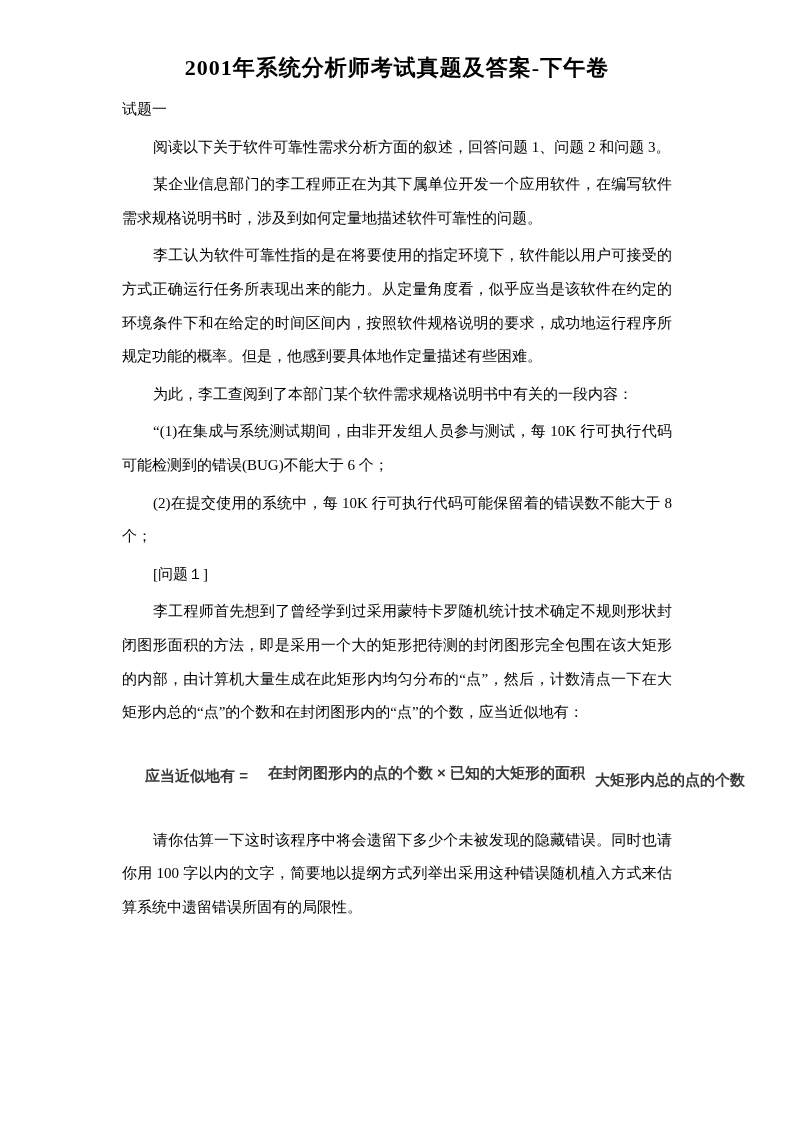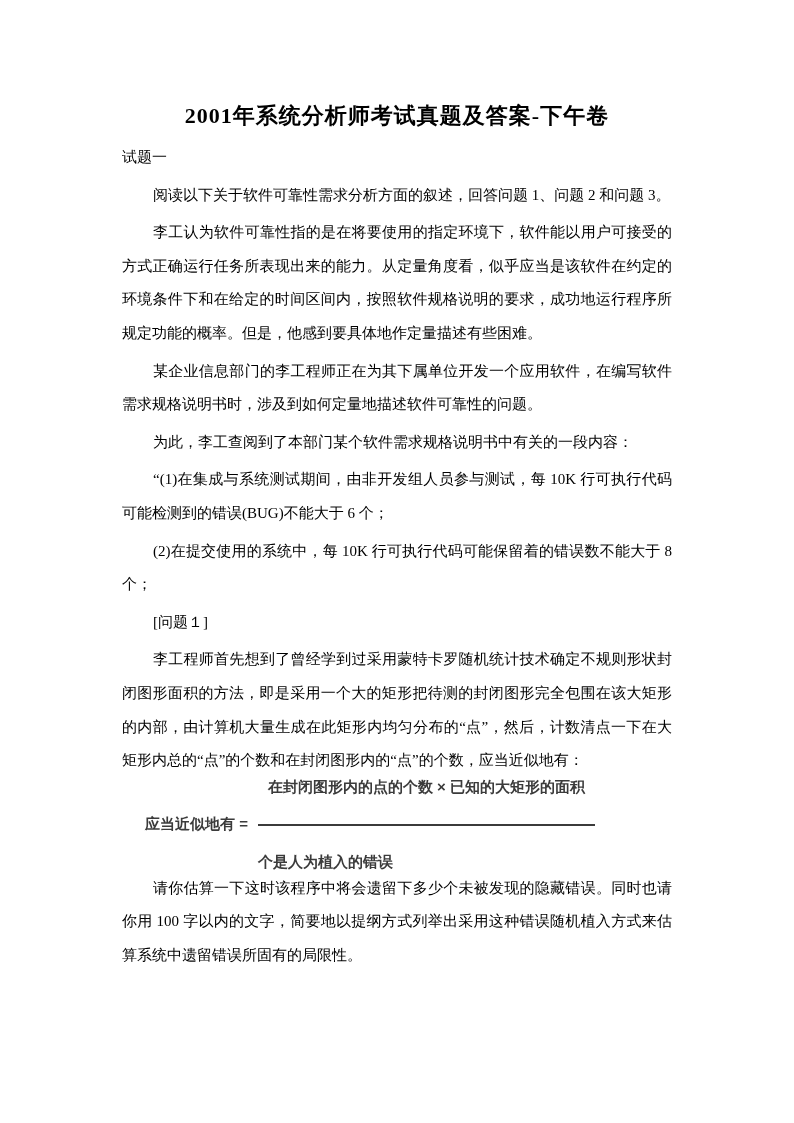--- a/index.html
+++ b/index.html
@@ -6,21 +6,21 @@
     margin: 0;
     padding: 0;
     background: #ffffff;
   }
   .page {
     position: relative;
     width: 794px;
     height: 1123px;
     background: #ffffff;
     box-sizing: border-box;
-    padding: 96px 118px 0 118px;
+    padding: 48px 118px 0 118px;
     font-family: "Liberation Serif", "DejaVu Serif", serif;
     color: #000000;
     overflow: hidden;
   }
   .doc-title {
     margin: 0 0 5px 0;
     text-align: center;
     font-size: 22px;
     font-weight: 700;
     line-height: 40px;
@@ -42,55 +42,54 @@
     padding-left: 27px;
     color: #3b3b3b;
     font-family: "Liberation Sans", "DejaVu Sans", sans-serif;
     font-weight: 700;
     font-size: 15px;
     white-space: nowrap;
   }
   .formula-lhs { flex: 0 0 auto; }
   .frac {
     display: inline-flex;
-    flex-direction: column;
-    align-items: flex-start;
+    flex-direction: row;
+    align-items: center;
     margin-left: 10px;
-    gap: 20px;
   }
   .frac-num { padding: 0 10px 7px 10px; }
   .frac-line {
     align-self: stretch;
     height: 2px;
     background: #3b3b3b;
   }
   .frac-den { padding-top: 7px; }
 </style>
 </head>
 <body>
 
 <div class="page">
   <h1 class="doc-title">2001年系统分析师考试真题及答案-下午卷</h1>
 
   <div class="doc-body">
     <p class="noindent">试题一</p>
     <p class="indent">阅读以下关于软件可靠性需求分析方面的叙述，回答问题 1、问题 2 和问题 3。</p>
+    <p class="indent">某企业信息部门的李工程师正在为其下属单位开发一个应用软件，在编写软件需求规格说明书时，涉及到如何定量地描述软件可靠性的问题。</p>
     <p class="indent">李工认为软件可靠性指的是在将要使用的指定环境下，软件能以用户可接受的方式正确运行任务所表现出来的能力。从定量角度看，似乎应当是该软件在约定的环境条件下和在给定的时间区间内，按照软件规格说明的要求，成功地运行程序所规定功能的概率。但是，他感到要具体地作定量描述有些困难。</p>
-    <p class="indent">某企业信息部门的李工程师正在为其下属单位开发一个应用软件，在编写软件需求规格说明书时，涉及到如何定量地描述软件可靠性的问题。</p>
     <p class="indent">为此，李工查阅到了本部门某个软件需求规格说明书中有关的一段内容：</p>
     <p class="indent">“(1)在集成与系统测试期间，由非开发组人员参与测试，每 10K 行可执行代码可能检测到的错误(BUG)不能大于 6 个；</p>
     <p class="indent">(2)在提交使用的系统中，每 10K 行可执行代码可能保留着的错误数不能大于 8 个；</p>
     <p class="indent">[问题１]</p>
     <p class="indent">李工程师首先想到了曾经学到过采用蒙特卡罗随机统计技术确定不规则形状封闭图形面积的方法，即是采用一个大的矩形把待测的封闭图形完全包围在该大矩形的内部，由计算机大量生成在此矩形内均匀分布的“点”，然后，计数清点一下在大矩形内总的“点”的个数和在封闭图形内的“点”的个数，应当近似地有：</p>
 
     <div class="formula-row">
       <span class="formula-lhs">应当近似地有 =</span>
       <span class="frac">
         <span class="frac-num">在封闭图形内的点的个数 × 已知的大矩形的面积</span>
         <span class="frac-line"></span>
-        <span class="frac-den">个是人为植入的错误</span>
+        <span class="frac-den">大矩形内总的点的个数</span>
       </span>
     </div>
 
     <p class="indent">请你估算一下这时该程序中将会遗留下多少个未被发现的隐藏错误。同时也请你用 100  字以内的文字，简要地以提纲方式列举出采用这种错误随机植入方式来估算系统中遗留错误所固有的局限性。</p>
 
   </div>
 </div>
 
 </body></html>

